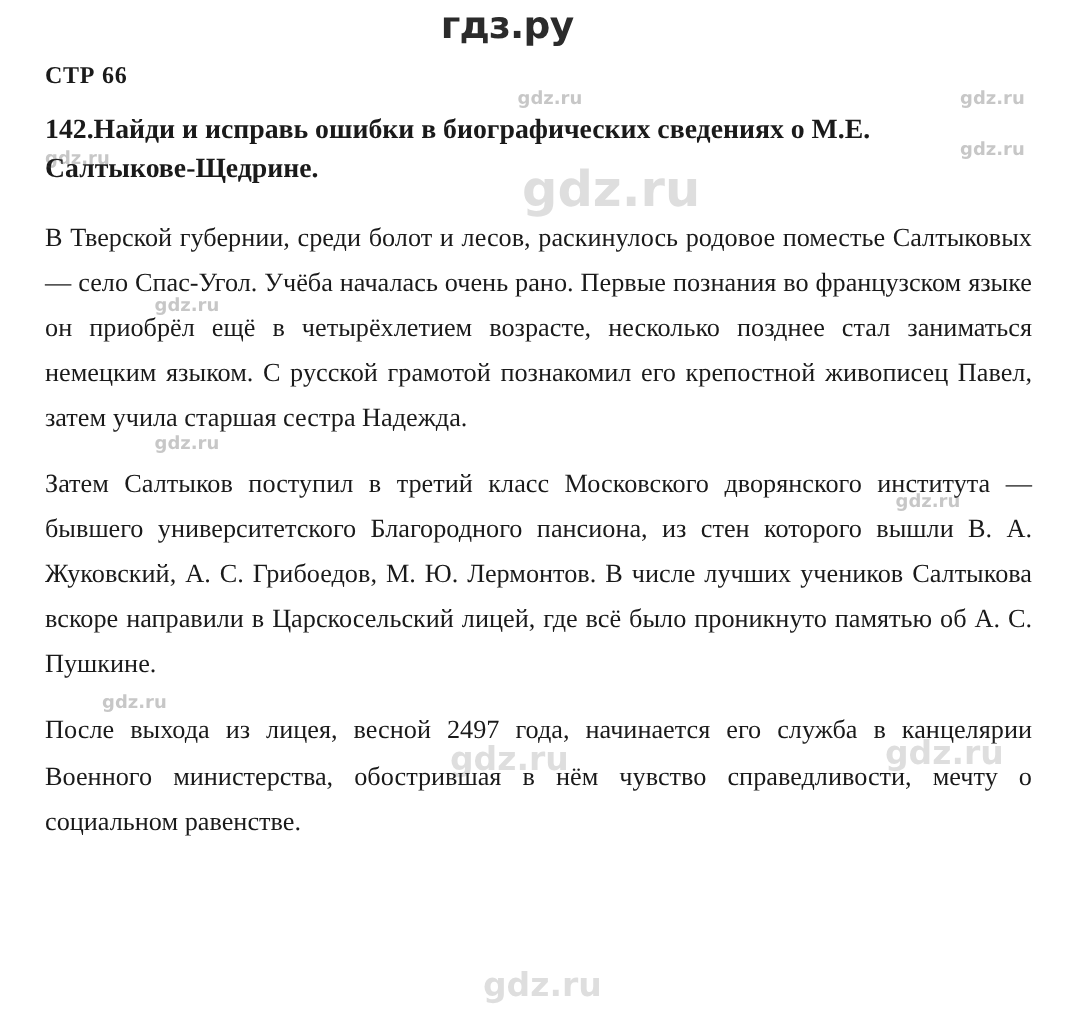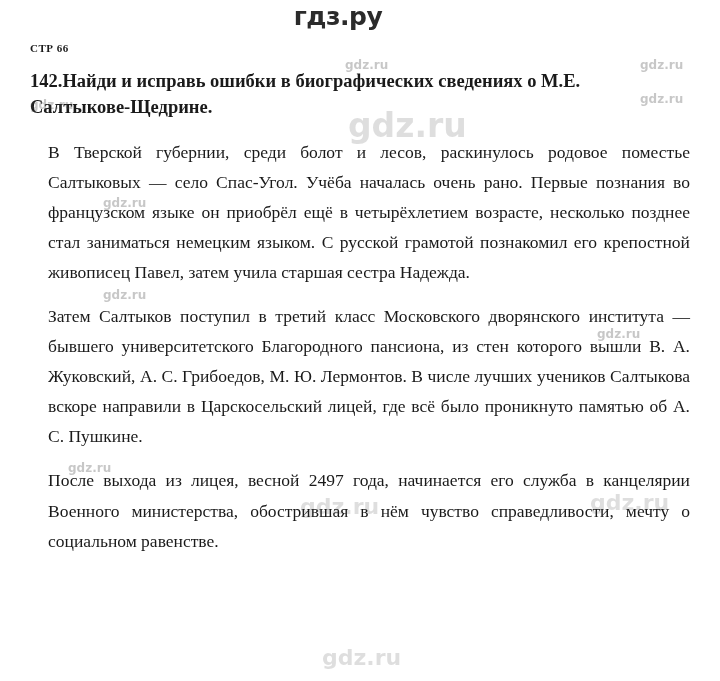--- a/index.html
+++ b/index.html
@@ -41,41 +41,41 @@
   .doc {
     position: absolute;
     left: 30px;
     top: 42px;
     width: 660px;
   }
 
   .page-label {
     font-family: "Liberation Serif", serif;
     font-weight: bold;
-    font-size: 11px;
+    font-size: 16px;
     letter-spacing: 0.5px;
     margin: 0 0 14px 0;
   }
 
   .task-title {
     font-family: "Liberation Serif", serif;
     font-weight: bold;
     font-size: 18.5px;
     line-height: 1.42;
     margin: 0 0 16px 0;
     max-width: 645px;
   }
 
   .para {
     font-family: "Liberation Serif", serif;
     font-size: 17.5px;
     line-height: 1.72;
     text-align: justify;
     text-justify: inter-word;
-    margin: 0 0 14px 18px;
+    margin: 0 0 14px 0;
     max-width: 658px;
   }
   .para:last-child { margin-bottom: 0; }
 
   
   .wm {
     position: absolute;
     font-family: "DejaVu Sans", sans-serif;
     font-weight: bold;
     color: rgba(60, 60, 60, 0.16);

